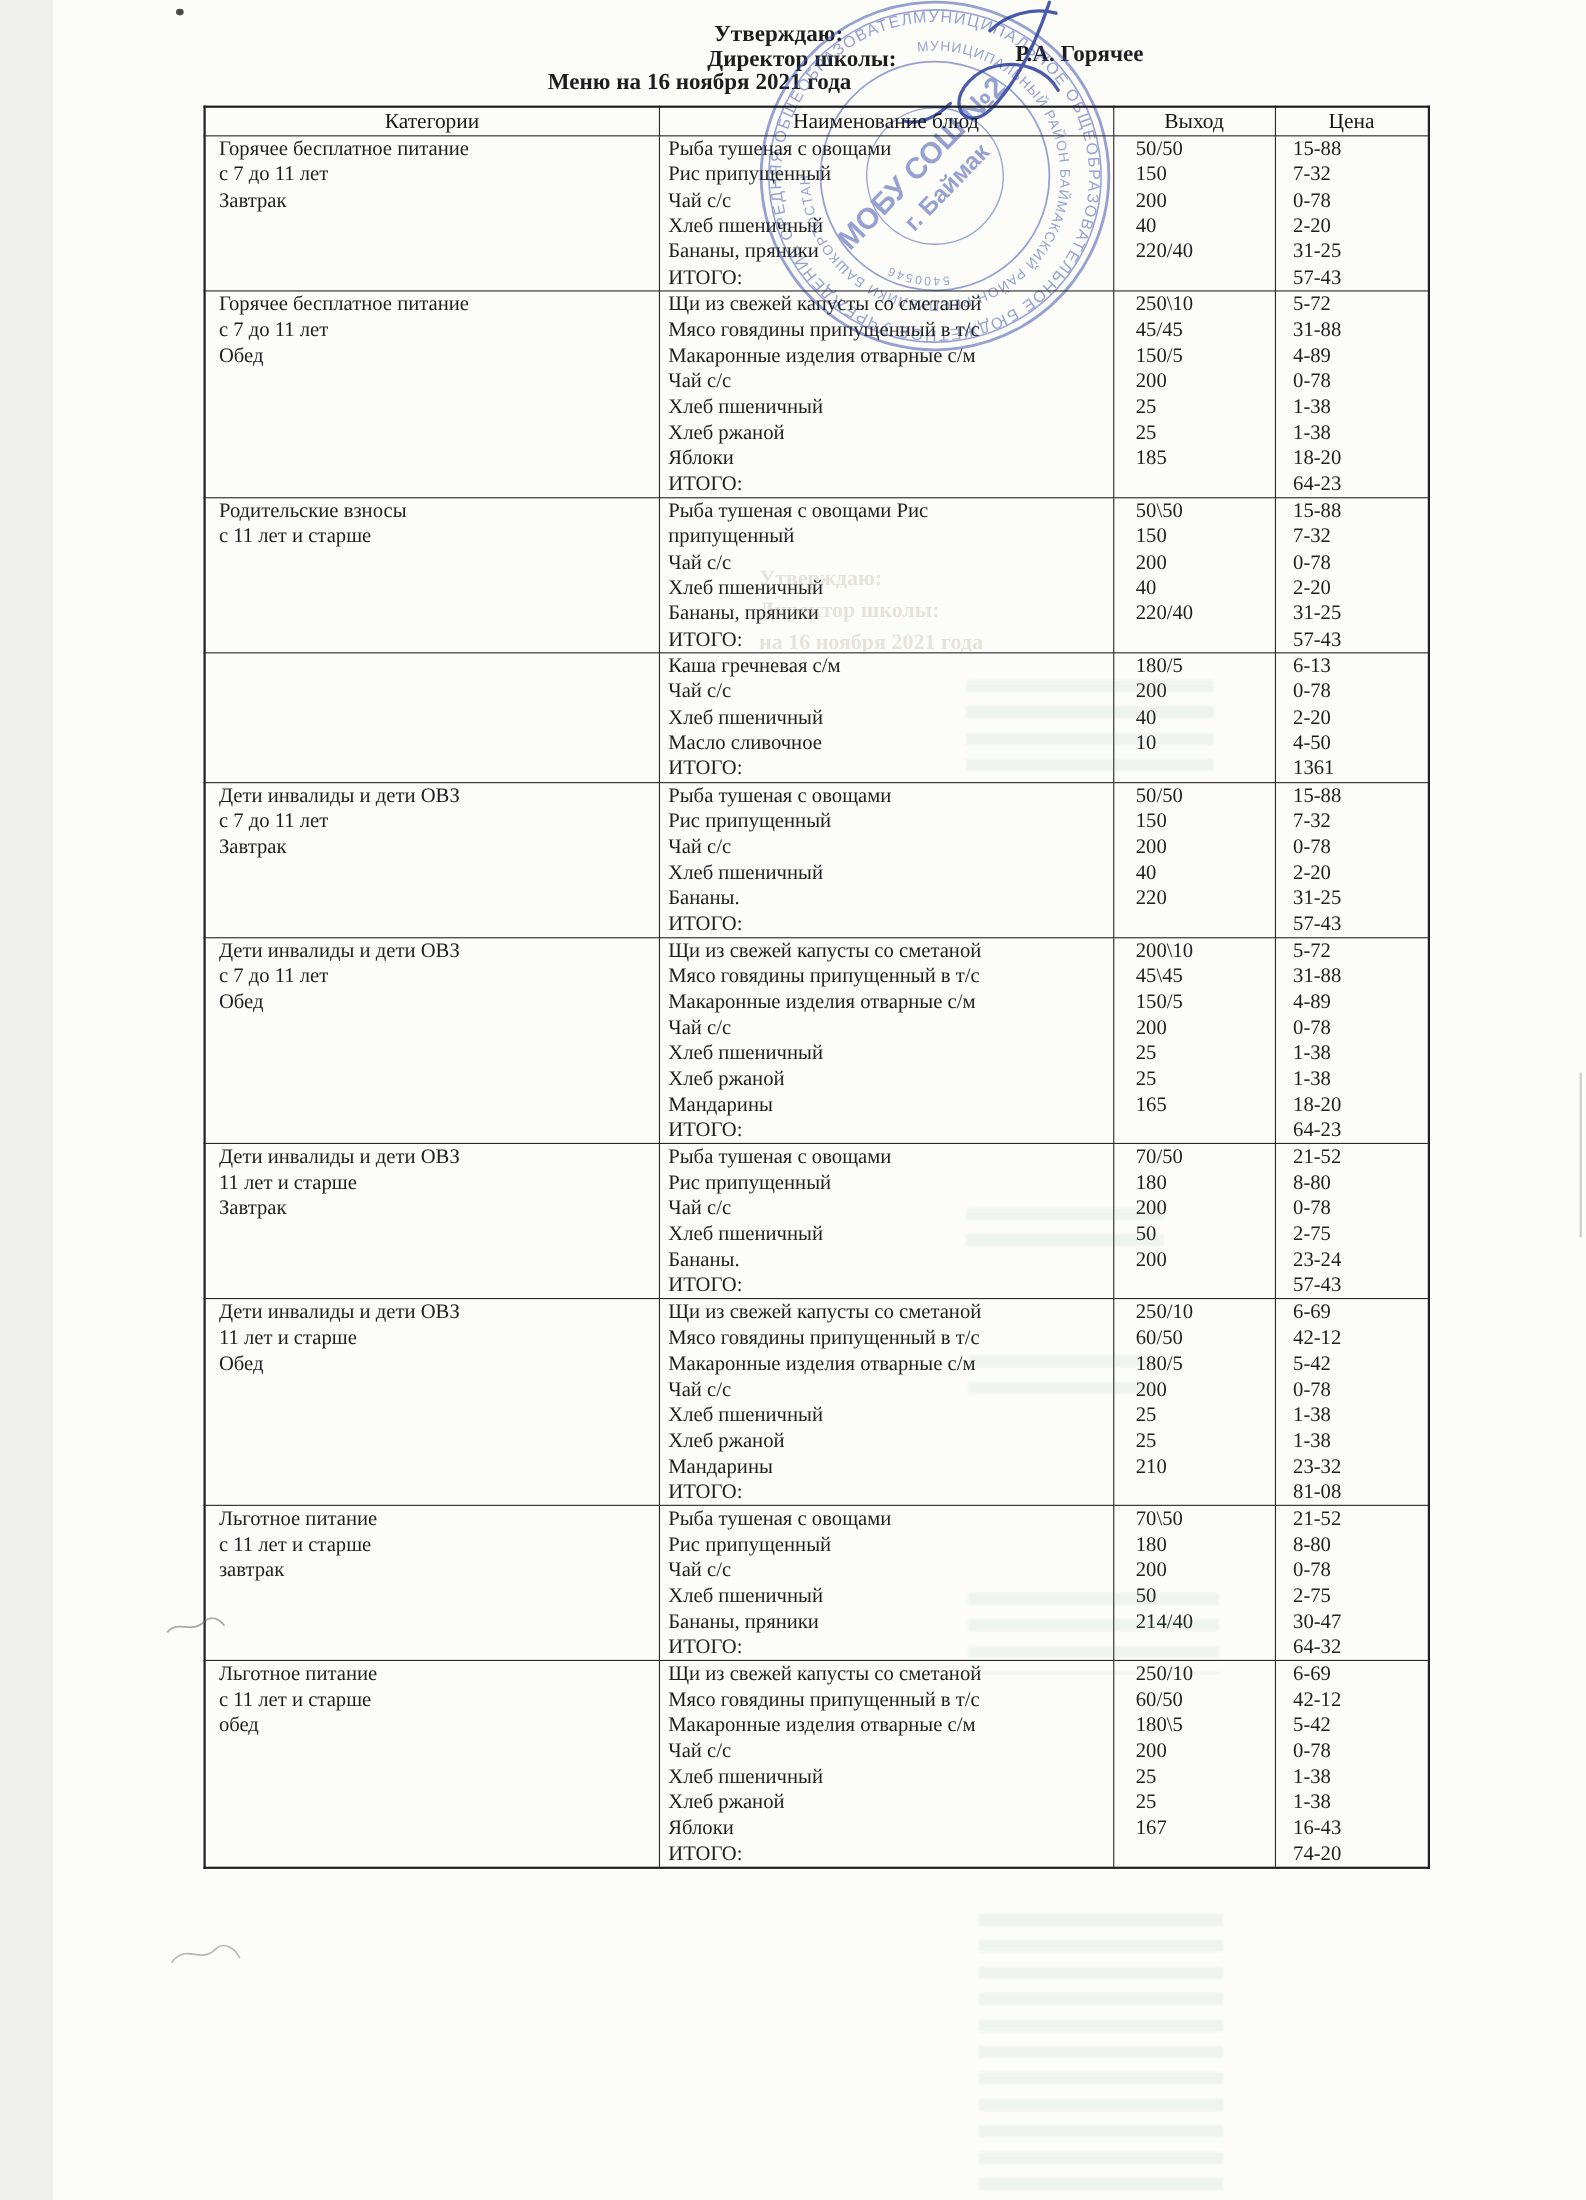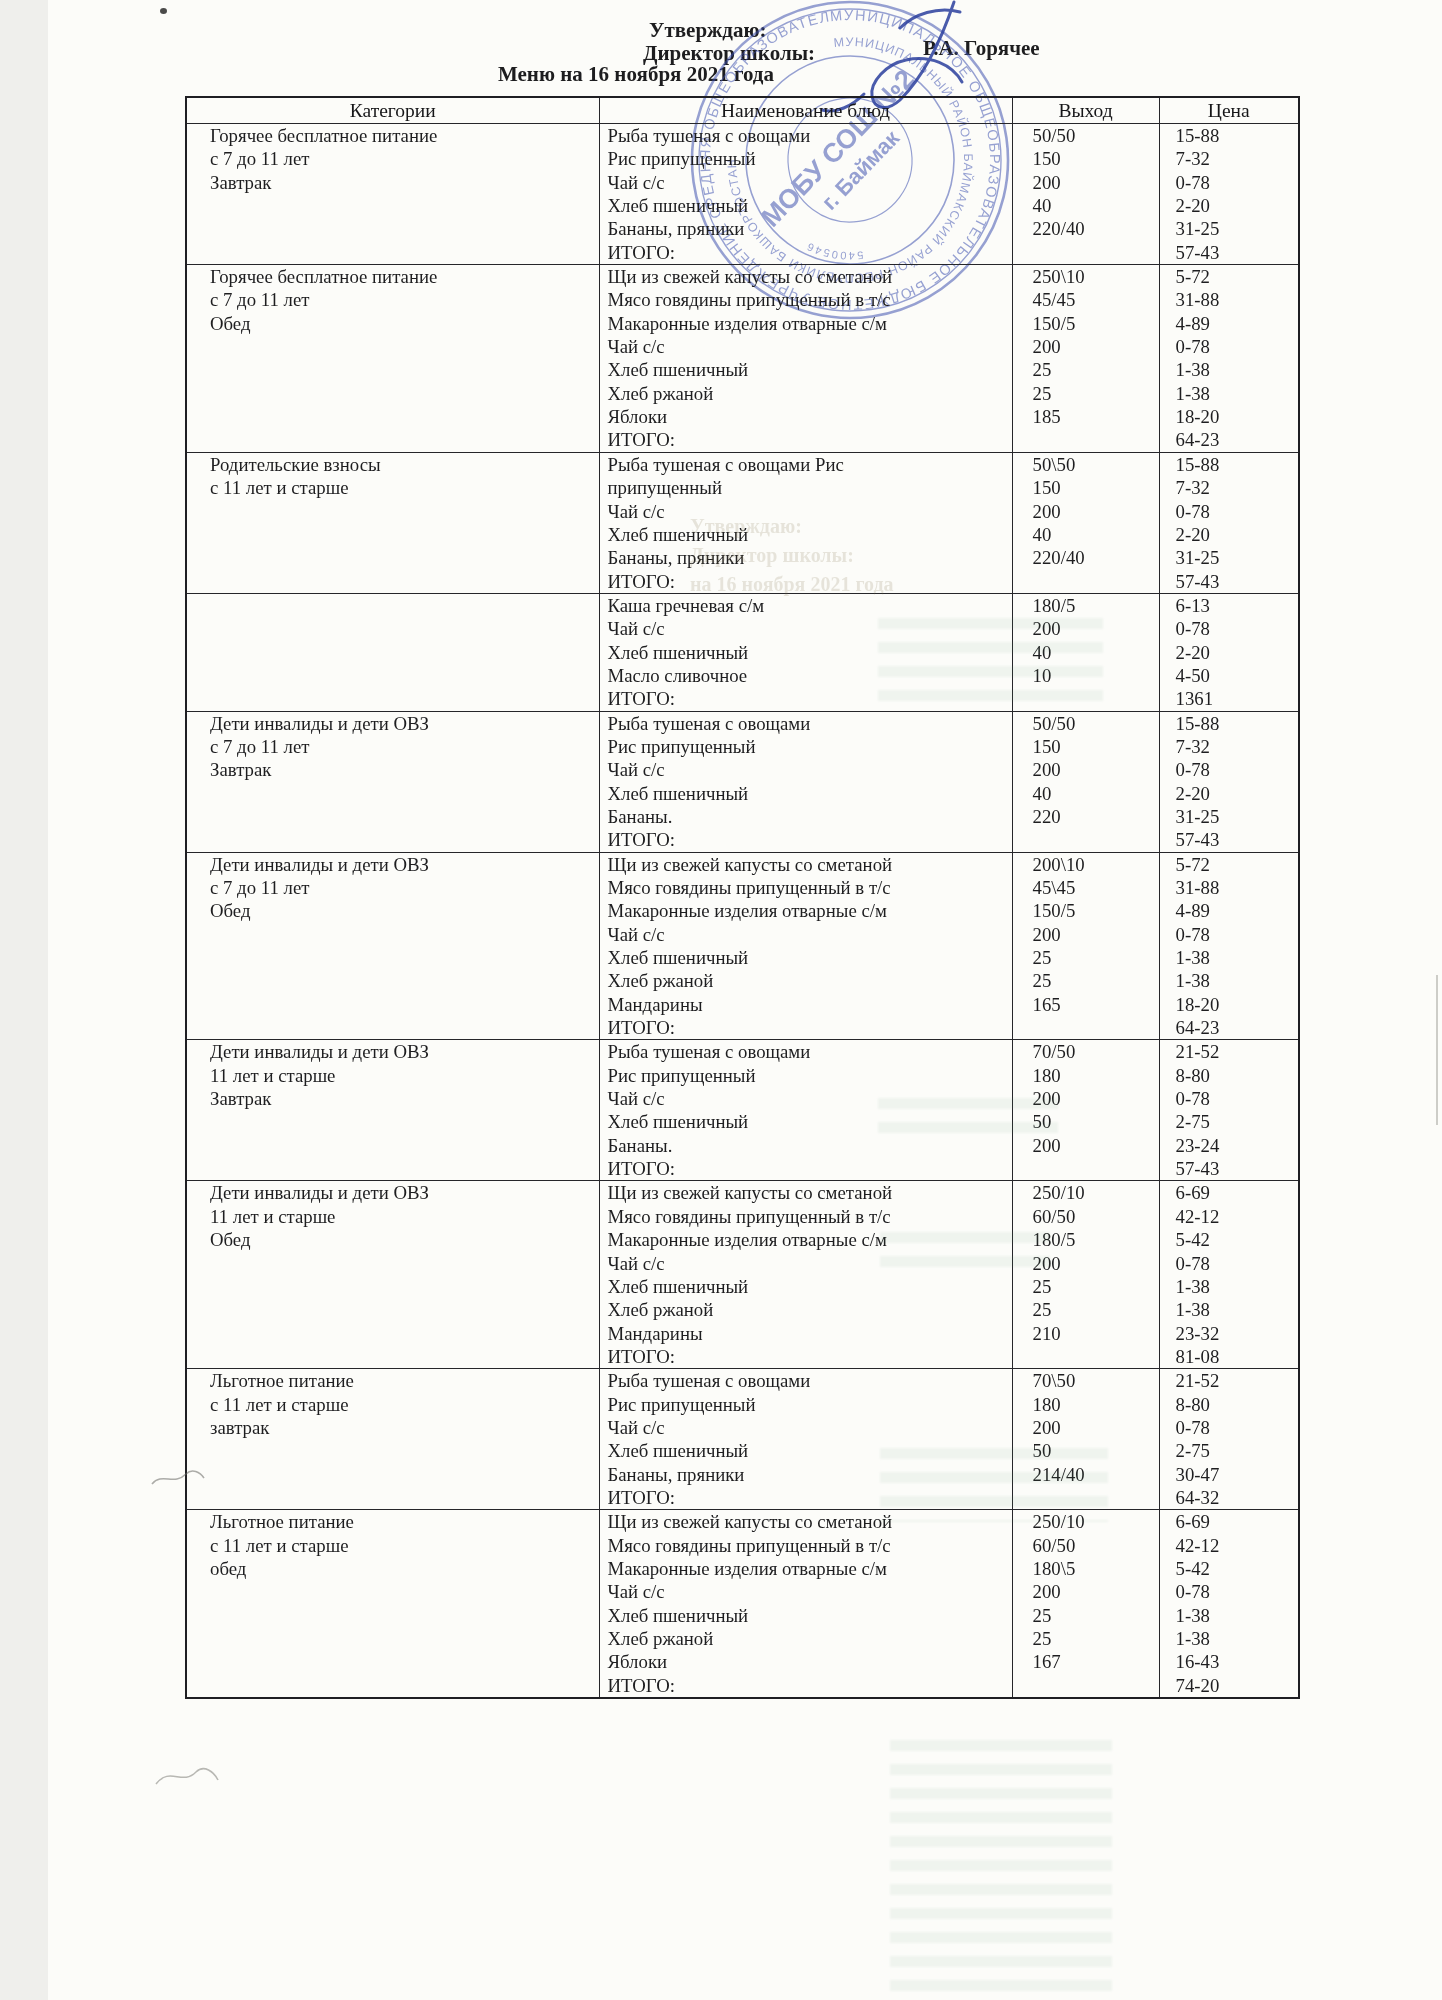--- a/index.html
+++ b/index.html
@@ -11,21 +11,21 @@
   #approve1{left:601px;top:18px;}
   #approve2{left:595px;top:41px;}
   #menutitle{left:450px;top:62px;}
   #signer{left:875px;top:36px;}
   
   table.menu{position:absolute;left:137px;top:96px;border-collapse:collapse;table-layout:fixed;
              border:2.2px solid #1f1f23;}
   table.menu td, table.menu th{border:1.6px solid #26262a;vertical-align:top;padding:0;}
   table.menu th{font-size:19.5px;font-weight:normal;height:25px;line-height:25px;text-align:center;color:#161618;}
   .line{line-height:23.35px;font-size:18.8px;white-space:nowrap;overflow:hidden;color:#1e1e20;}
-  .cat-line{padding-left:23px;}
+  .cat-line{padding-left:12px;}
   .dish-line{padding-left:8px;}
   .out-line{padding-left:20px;}
   .price-line{padding-left:16px;}
   
   .stamp{position:absolute;left:634px;top:-8px;width:336px;height:336px;opacity:.52;
          transform:rotate(-8deg);pointer-events:none;}
   .sig{position:absolute;left:756px;top:-2px;width:190px;height:130px;pointer-events:none;}
   
   .ghost{position:absolute;left:642px;top:512px;opacity:.17;color:#7c7048;font-weight:bold;
          font-size:20px;line-height:29px;filter:blur(.6px);pointer-events:none;}

